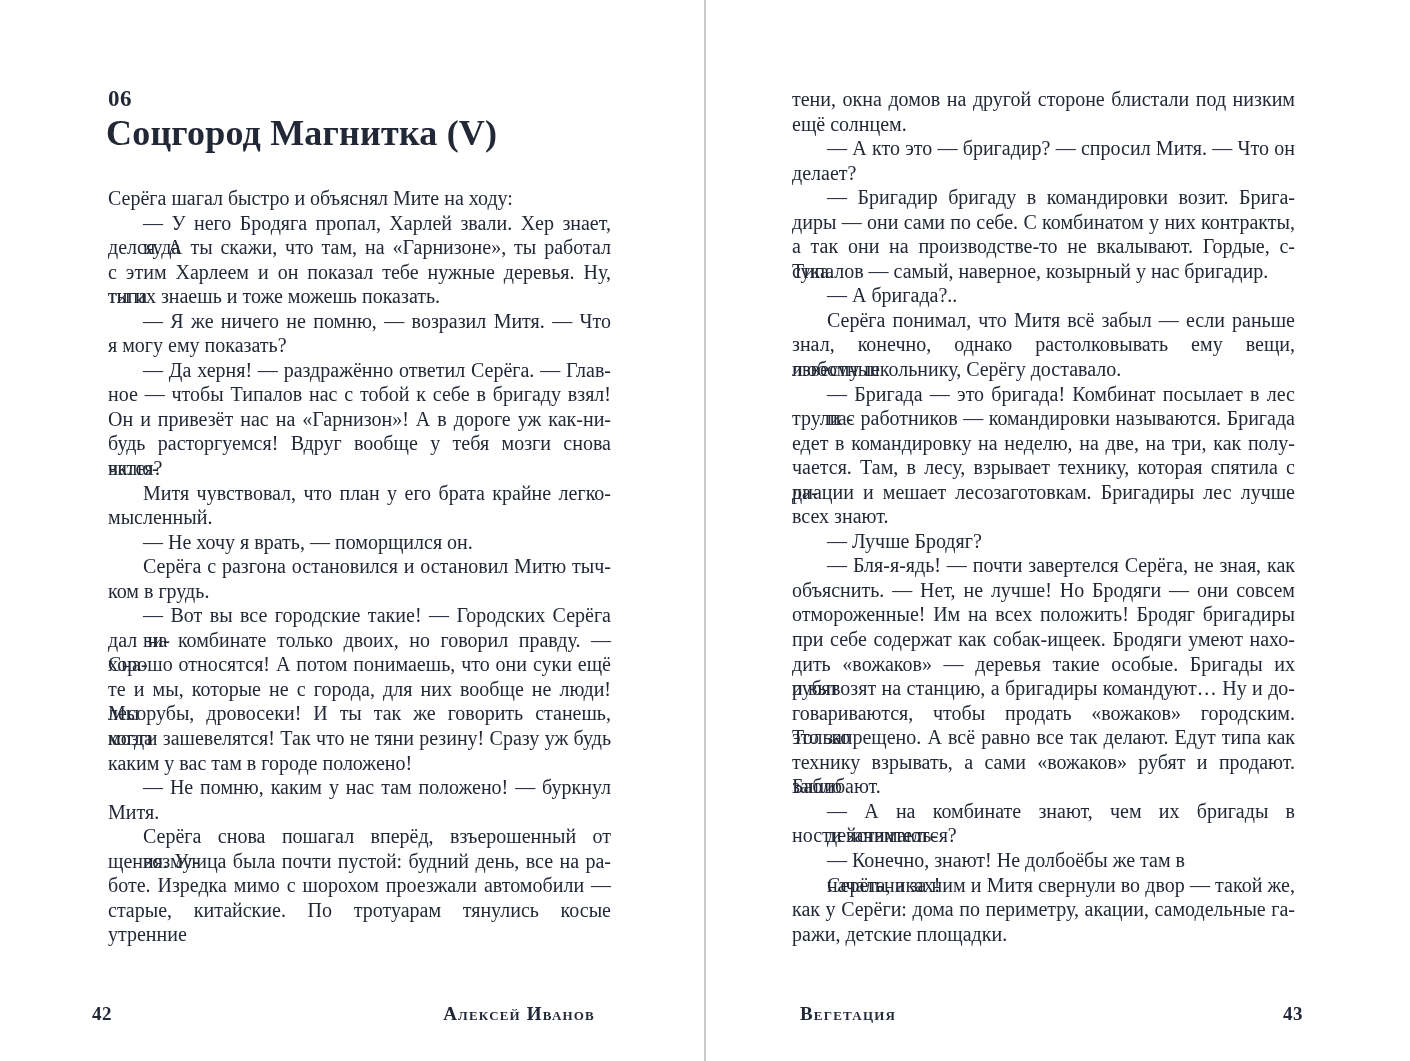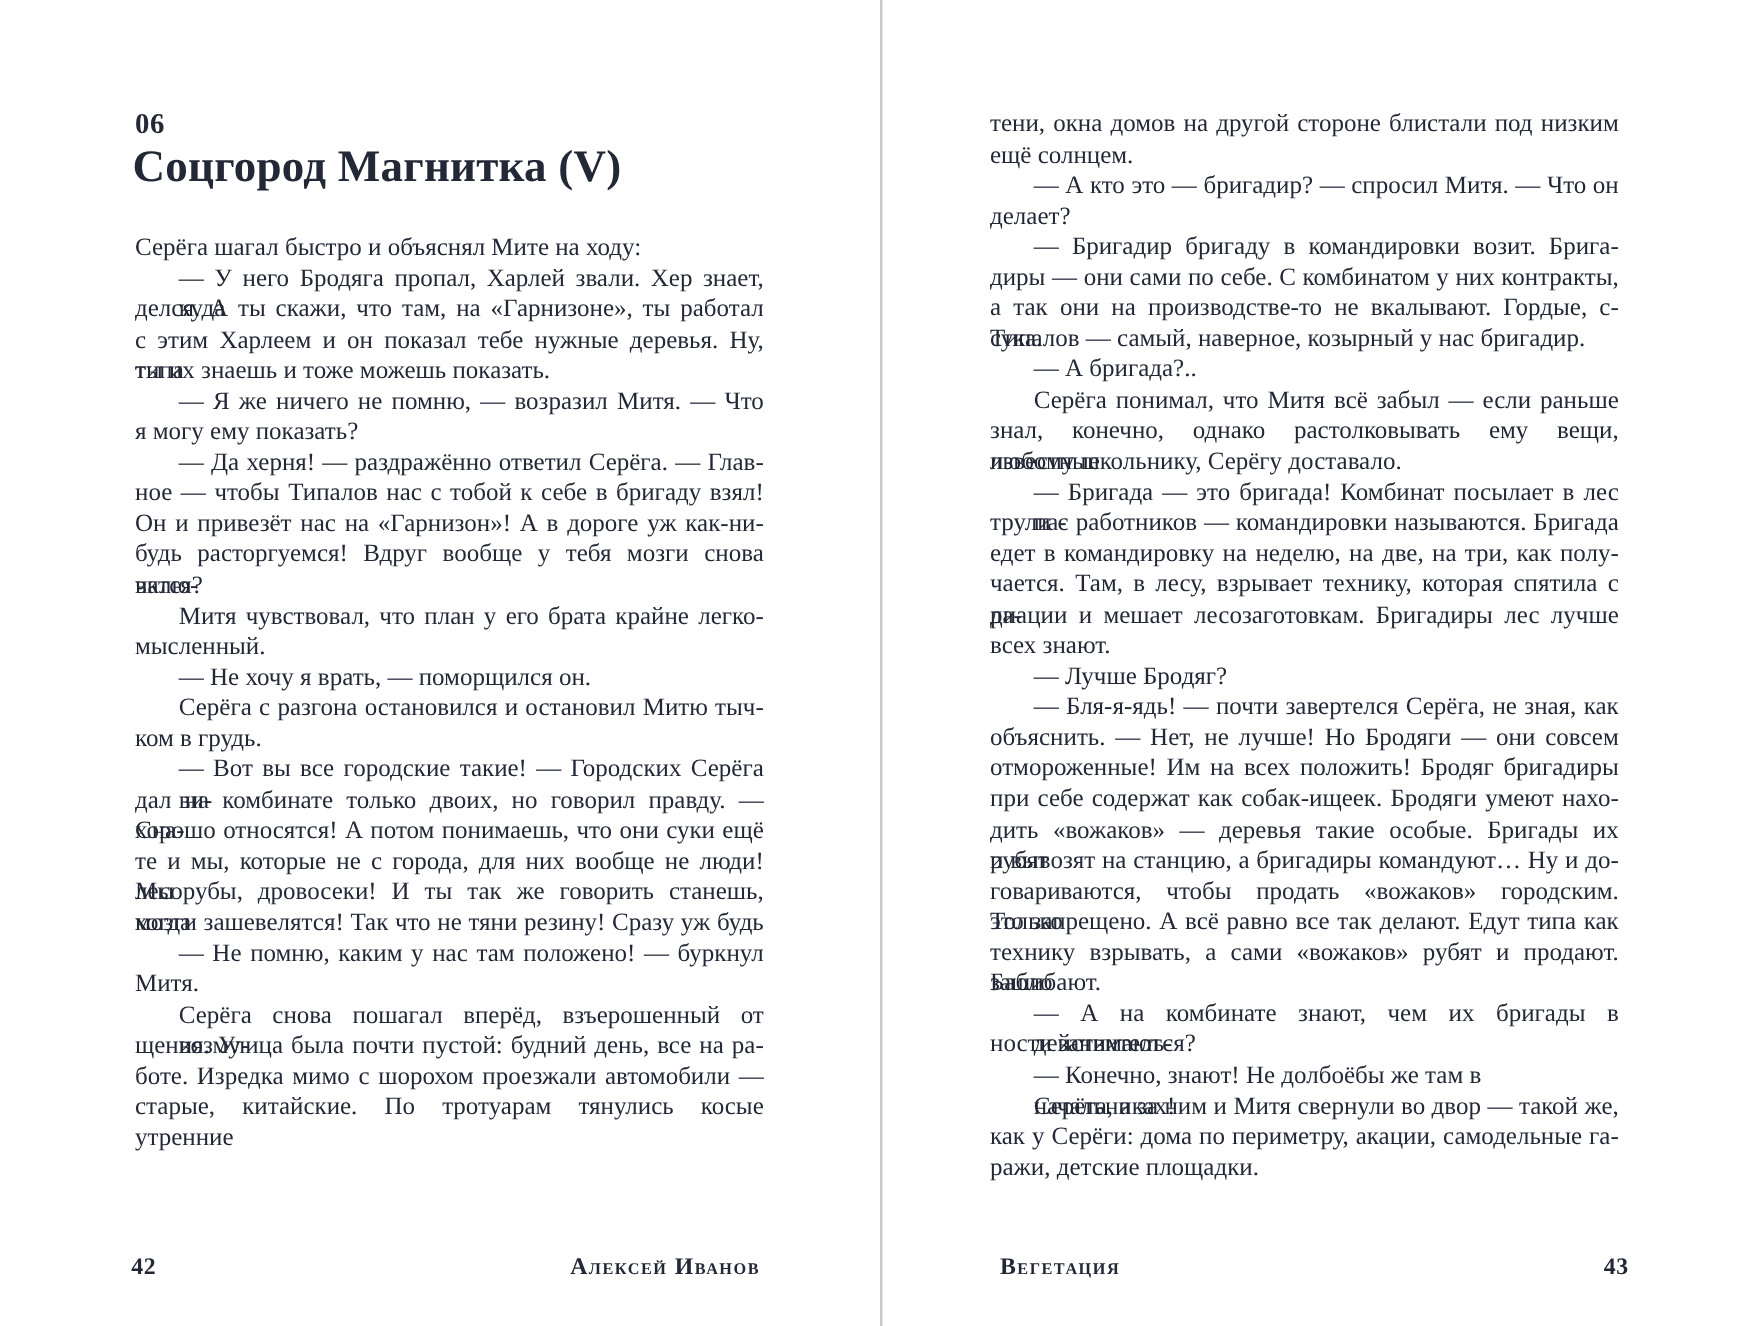--- a/index.html
+++ b/index.html
@@ -60,21 +60,21 @@
   .line.indent { padding-left: 35px; }
 
   .footer {
     position: absolute;
     top: 959px;
     width: 503px;
     display: flex;
     justify-content: space-between;
     align-items: baseline;
   }
-  .footer-left  { left: 105px; }
+  .footer-left  { left: 92px; }
   .footer-right { left: 800px; }
 
   .page-number {
     font-size: 19px;
     font-weight: bold;
     letter-spacing: 0.5px;
   }
   .running-head {
     font-size: 19px;
     font-weight: bold;
@@ -110,20 +110,21 @@
         <div class="line last">мысленный.</div>
         <div class="line indent last">— Не хочу я врать, — поморщился он.</div>
         <div class="line indent">Серёга с разгона остановился и остановил Митю тыч-</div>
         <div class="line last">ком в грудь.</div>
         <div class="line indent">— Вот вы все городские такие! — Городских Серёга ви-</div>
         <div class="line">дал на комбинате только двоих, но говорил правду. — Сна-</div>
         <div class="line">хорошо относятся! А потом понимаешь, что они суки ещё</div>
         <div class="line">те и мы, которые не с города, для них вообще не люди! Мы</div>
         <div class="line">лесорубы, дровосеки! И ты так же говорить станешь, когда</div>
         <div class="line">мозги зашевелятся! Так что не тяни резину! Сразу уж будь</div>
+        <div class="line last">каким у вас там в городе положено!</div>
         <div class="line indent">— Не помню, каким у нас там положено! — буркнул</div>
         <div class="line last">Митя.</div>
         <div class="line indent">Серёга снова пошагал вперёд, взъерошенный от возму-</div>
         <div class="line">щения. Улица была почти пустой: будний день, все на ра-</div>
         <div class="line">боте. Изредка мимо с шорохом проезжали автомобили —</div>
         <div class="line">старые, китайские. По тротуарам тянулись косые утренние</div>
       </div>
     <div class="footer footer-left">
       <span class="page-number">42</span>
       <span class="running-head">Алексей Иванов</span>

